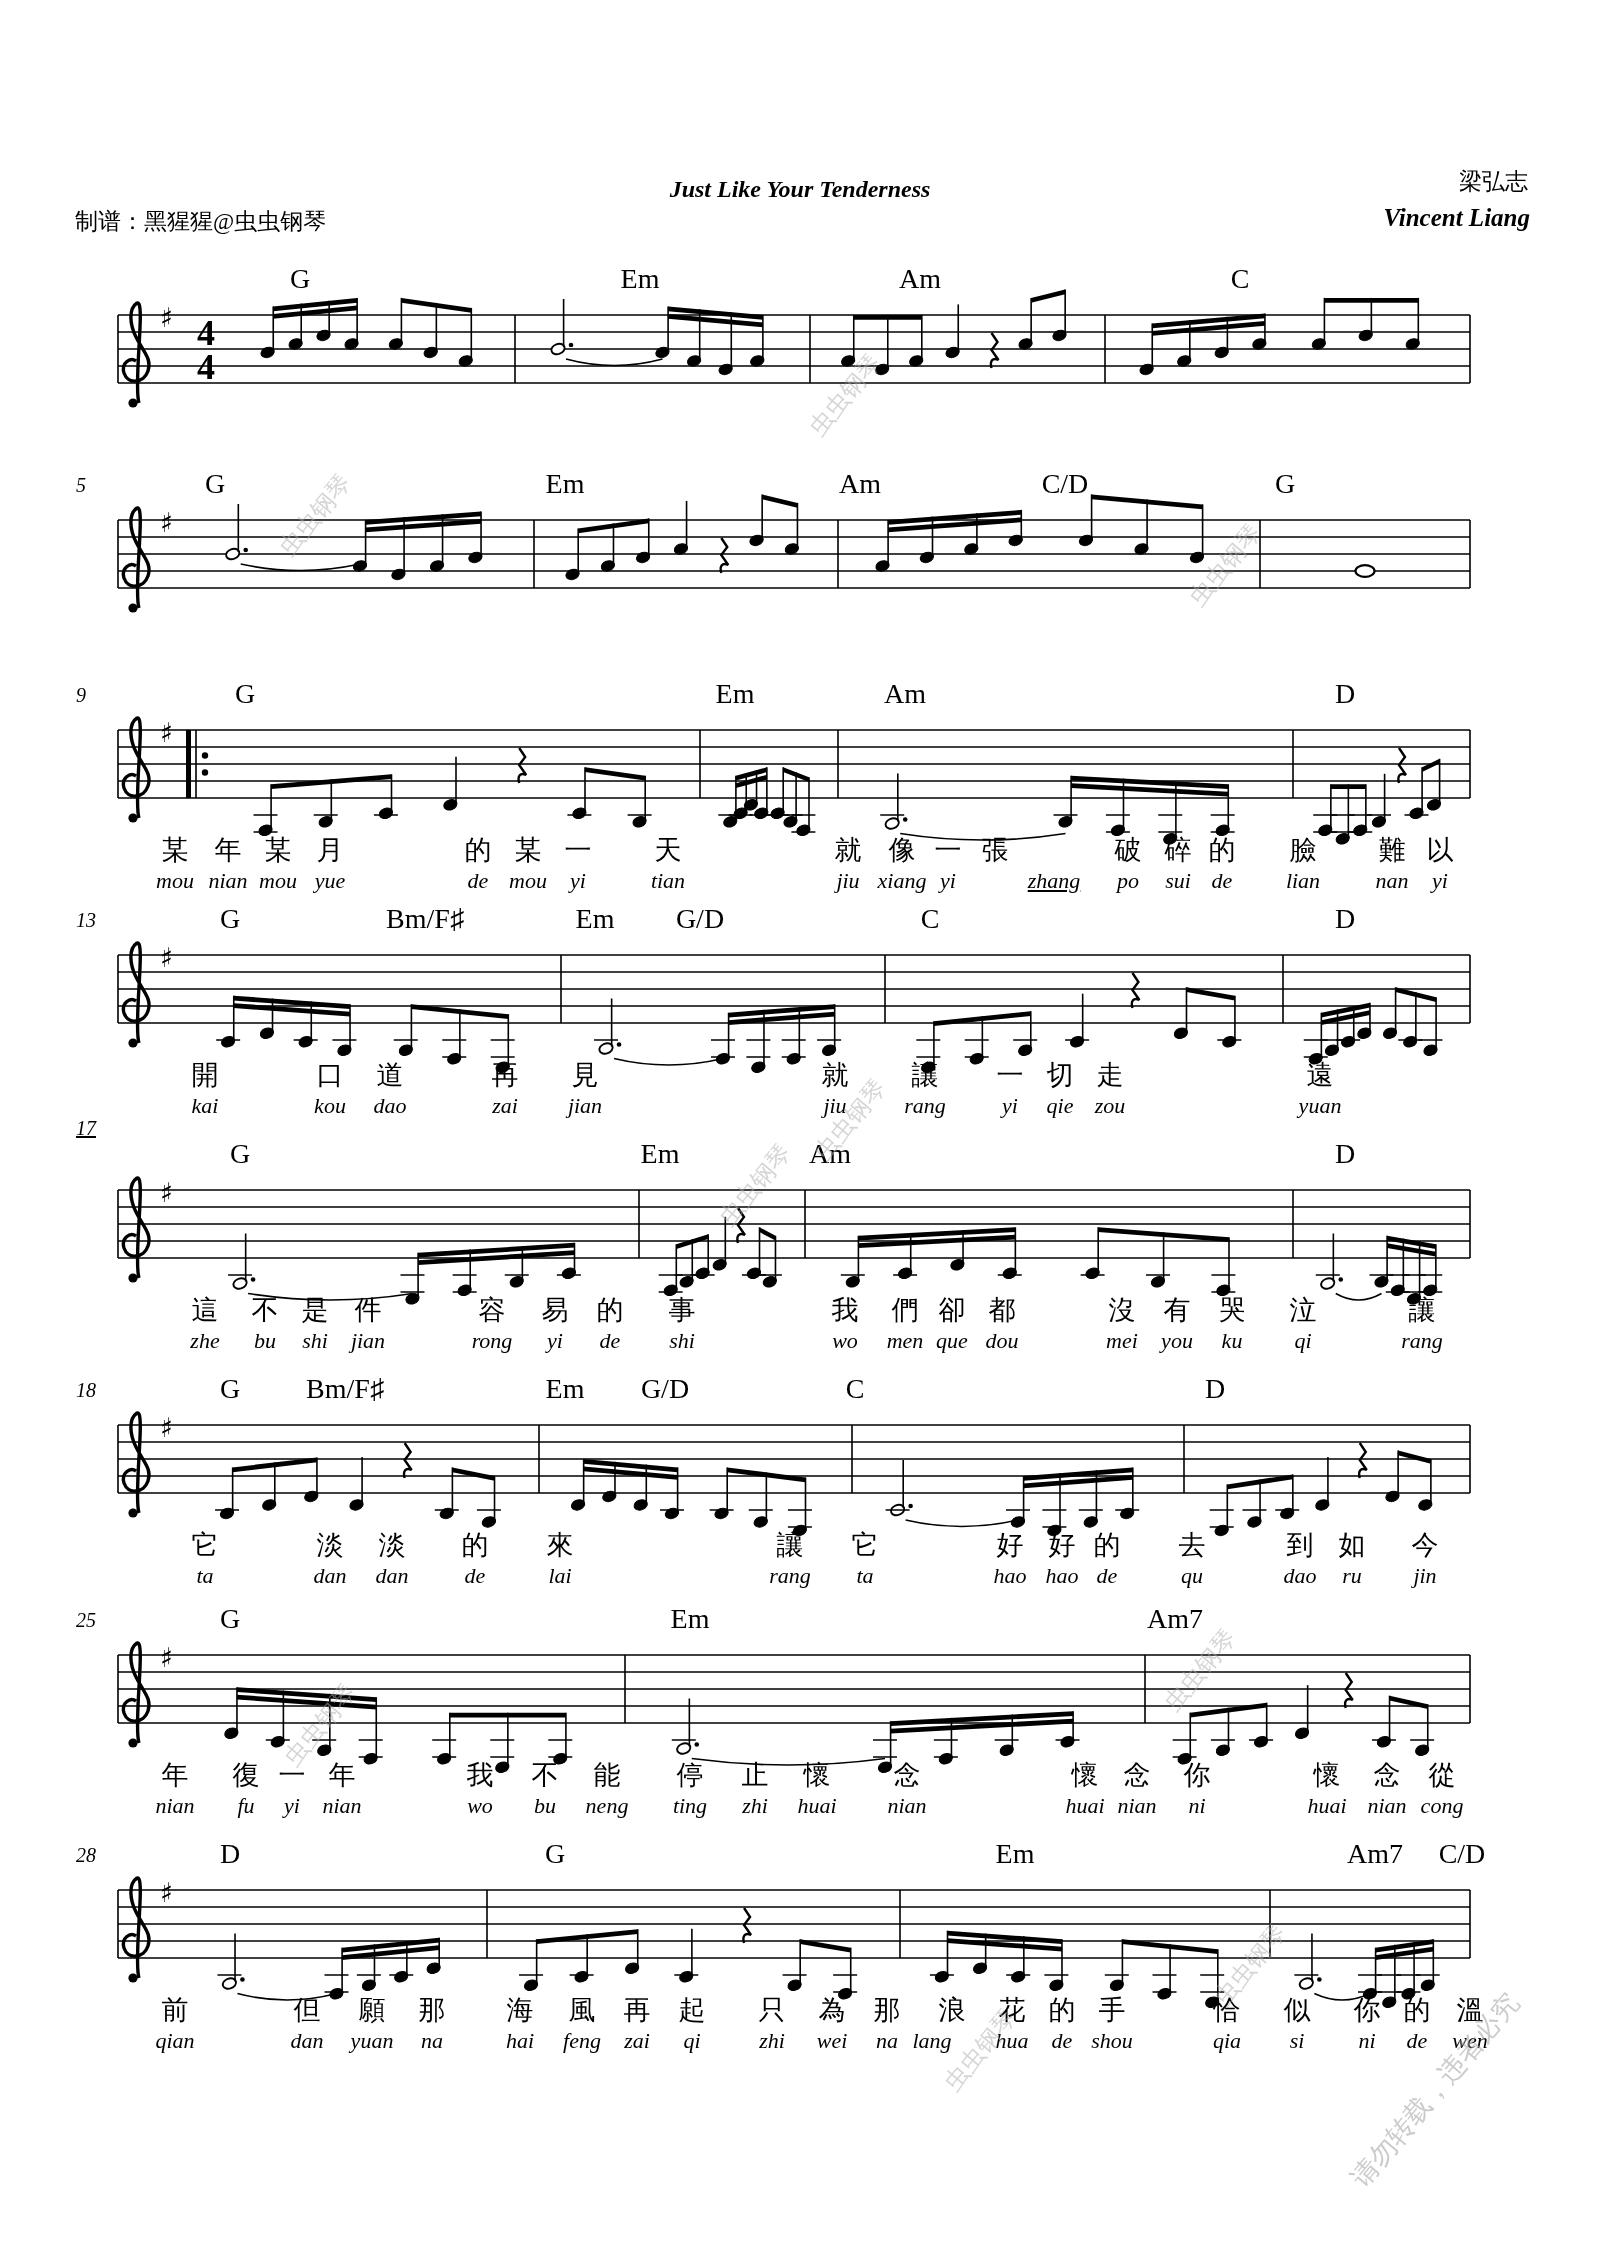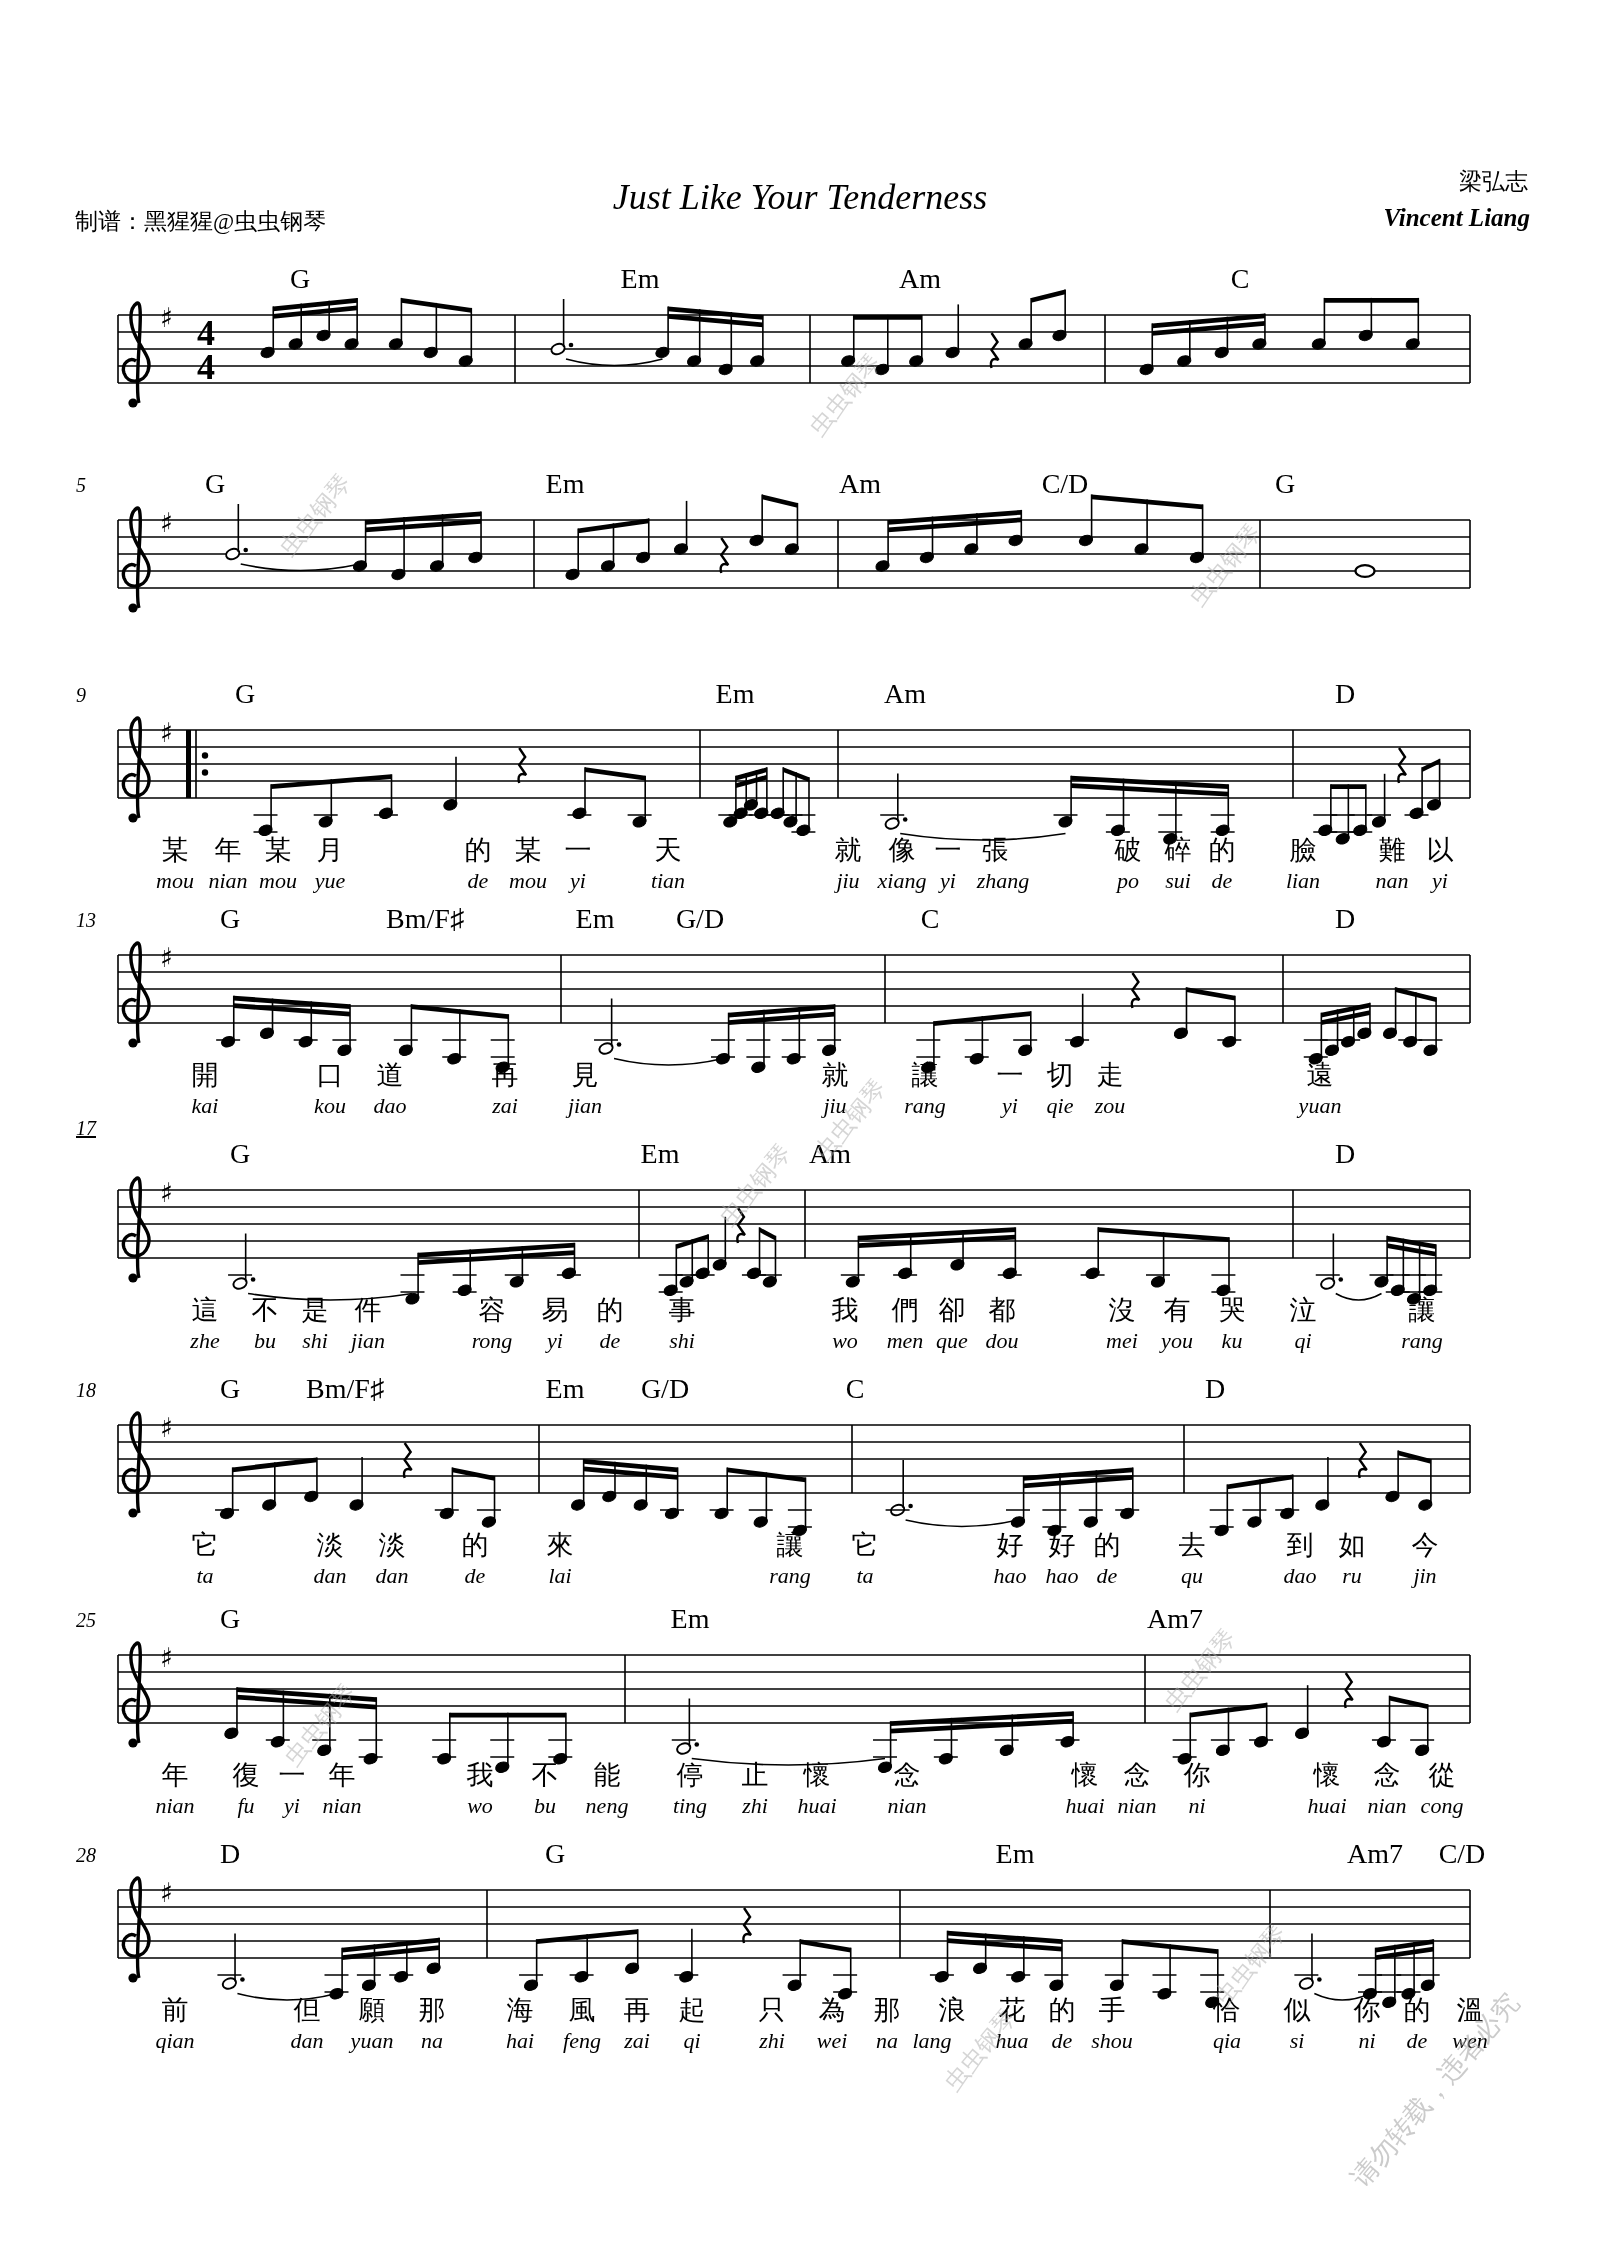--- a/index.html
+++ b/index.html
@@ -1,21 +1,21 @@
 <!DOCTYPE html>
 <html><head>
 <meta charset="utf-8">
 <style>
   html,body{margin:0;padding:0;background:#e8e8e8;}
   .sheet{position:relative;width:1600px;height:2263px;background:#ffffff;overflow:hidden;
          font-family:"Liberation Serif","DejaVu Serif",serif;color:#000;margin:0 auto;}
   .title{position:absolute;top:68px;left:0;width:100%;text-align:center;
          font-size:48px;font-weight:bold;letter-spacing:2px;}
   .subtitle{position:absolute;top:176px;left:0;width:100%;text-align:center;
-         font-size:36px;font-weight:normal;font-style:italic;}
+         font-size:24px;font-weight:bold;font-style:italic;}
   .credit{position:absolute;top:206px;left:75px;font-size:23px;}
   .composer-cn{position:absolute;top:166px;right:72px;font-size:23px;}
   .composer-en{position:absolute;top:204px;right:70px;font-size:25px;font-style:italic;font-weight:bold;}
   .footer{position:absolute;top:2168px;left:0;width:100%;text-align:center;font-size:26px;color:#4a4a4a;letter-spacing:3px;}
   .mnum{position:absolute;left:76px;font-size:20px;font-style:italic;}
   .chord{position:absolute;transform:translateX(-50%);font-size:28px;white-space:nowrap;}
   .lyr{position:absolute;transform:translateX(-50%);font-size:27px;white-space:nowrap;}
   .pin{position:absolute;transform:translateX(-50%);font-size:22px;font-style:italic;white-space:nowrap;}
   .staff-svg{position:absolute;left:0;}
   .wm{position:absolute;transform:translate(-50%,-50%) rotate(-50deg);
@@ -204,21 +204,21 @@
       <div class="pin" style="left: 578px; top: 868px;">yi</div>
       <div class="lyr" style="left: 668px; top: 832px;">天</div>
       <div class="pin" style="left: 668px; top: 868px;">tian</div>
       <div class="lyr" style="left: 848px; top: 832px;">就</div>
       <div class="pin" style="left: 848px; top: 868px;">jiu</div>
       <div class="lyr" style="left: 902px; top: 832px;">像</div>
       <div class="pin" style="left: 902px; top: 868px;">xiang</div>
       <div class="lyr" style="left: 948px; top: 832px;">一</div>
       <div class="pin" style="left: 948px; top: 868px;">yi</div>
       <div class="lyr" style="left: 995px; top: 832px;">張</div>
-      <div class="pin" style="left: 1003px; top: 868px;">zhang</div>
+      <div class="pin" style="left: 1054px; top: 868px; text-decoration: underline;">zhang</div>
       <div class="lyr" style="left: 1128px; top: 832px;">破</div>
       <div class="pin" style="left: 1128px; top: 868px;">po</div>
       <div class="lyr" style="left: 1178px; top: 832px;">碎</div>
       <div class="pin" style="left: 1178px; top: 868px;">sui</div>
       <div class="lyr" style="left: 1222px; top: 832px;">的</div>
       <div class="pin" style="left: 1222px; top: 868px;">de</div>
       <div class="lyr" style="left: 1303px; top: 832px;">臉</div>
       <div class="pin" style="left: 1303px; top: 868px;">lian</div>
       <div class="lyr" style="left: 1392px; top: 832px;">難</div>
       <div class="pin" style="left: 1392px; top: 868px;">nan</div>

